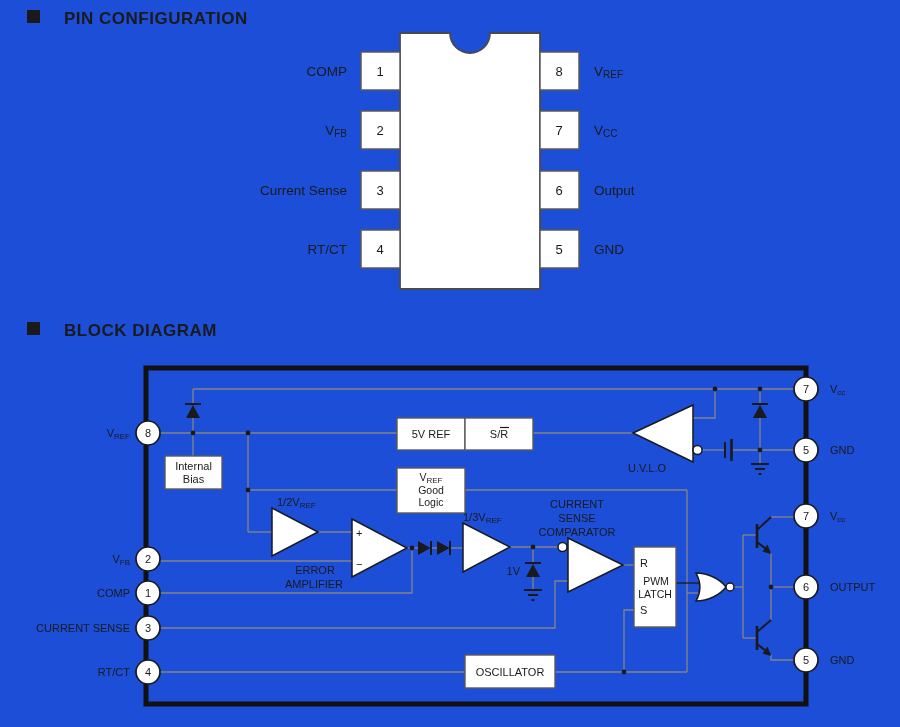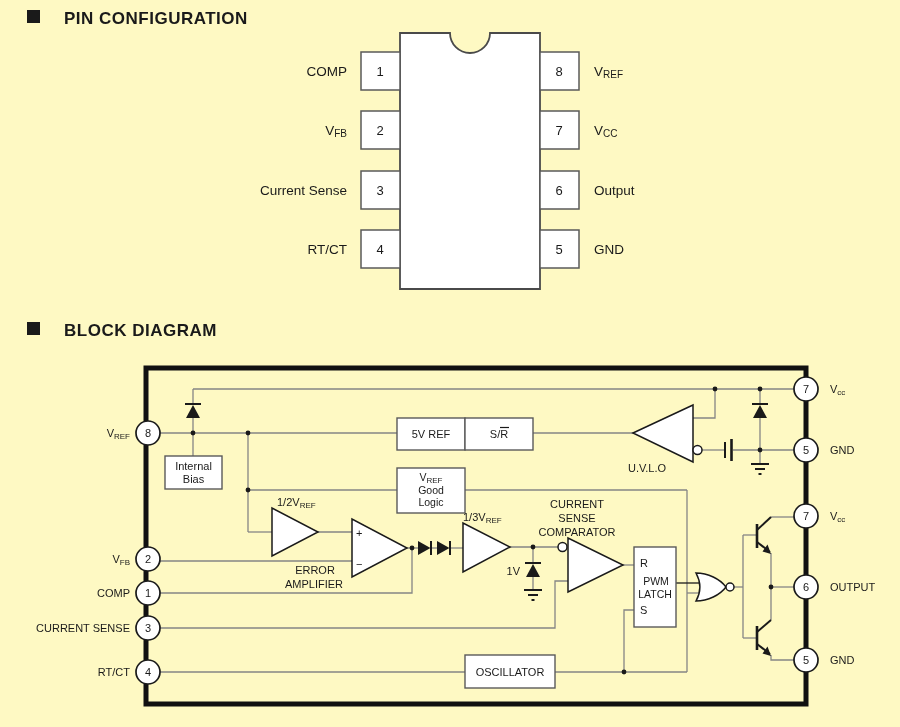--- a/index.html
+++ b/index.html
@@ -1,16 +1,16 @@
 <!DOCTYPE html>
 <html><head>
 <meta charset="utf-8">
 <style>
   html,body { margin:0; padding:0; background:#ffffff; }
-  #page { position:relative; width:900px; height:727px; background:#fef9c3; }
+  #page { position:relative; width:900px; height:727px; background:#1d4ed8; }
   svg text { font-family:"Liberation Sans", sans-serif; fill:#1a1a1a; }
   .h1   { font-size:17px; font-weight:bold; letter-spacing:0.5px; }
   .plbl { font-size:13.5px; }
   .pnum { font-size:13px; text-anchor:middle; }
   .lbl  { font-size:11px; }
   .lbls { font-size:10.5px; }
   .sub  { font-size:8px; }
   .psub { font-size:10px; }
   .mid  { text-anchor:middle; }
   .end  { text-anchor:end; }

